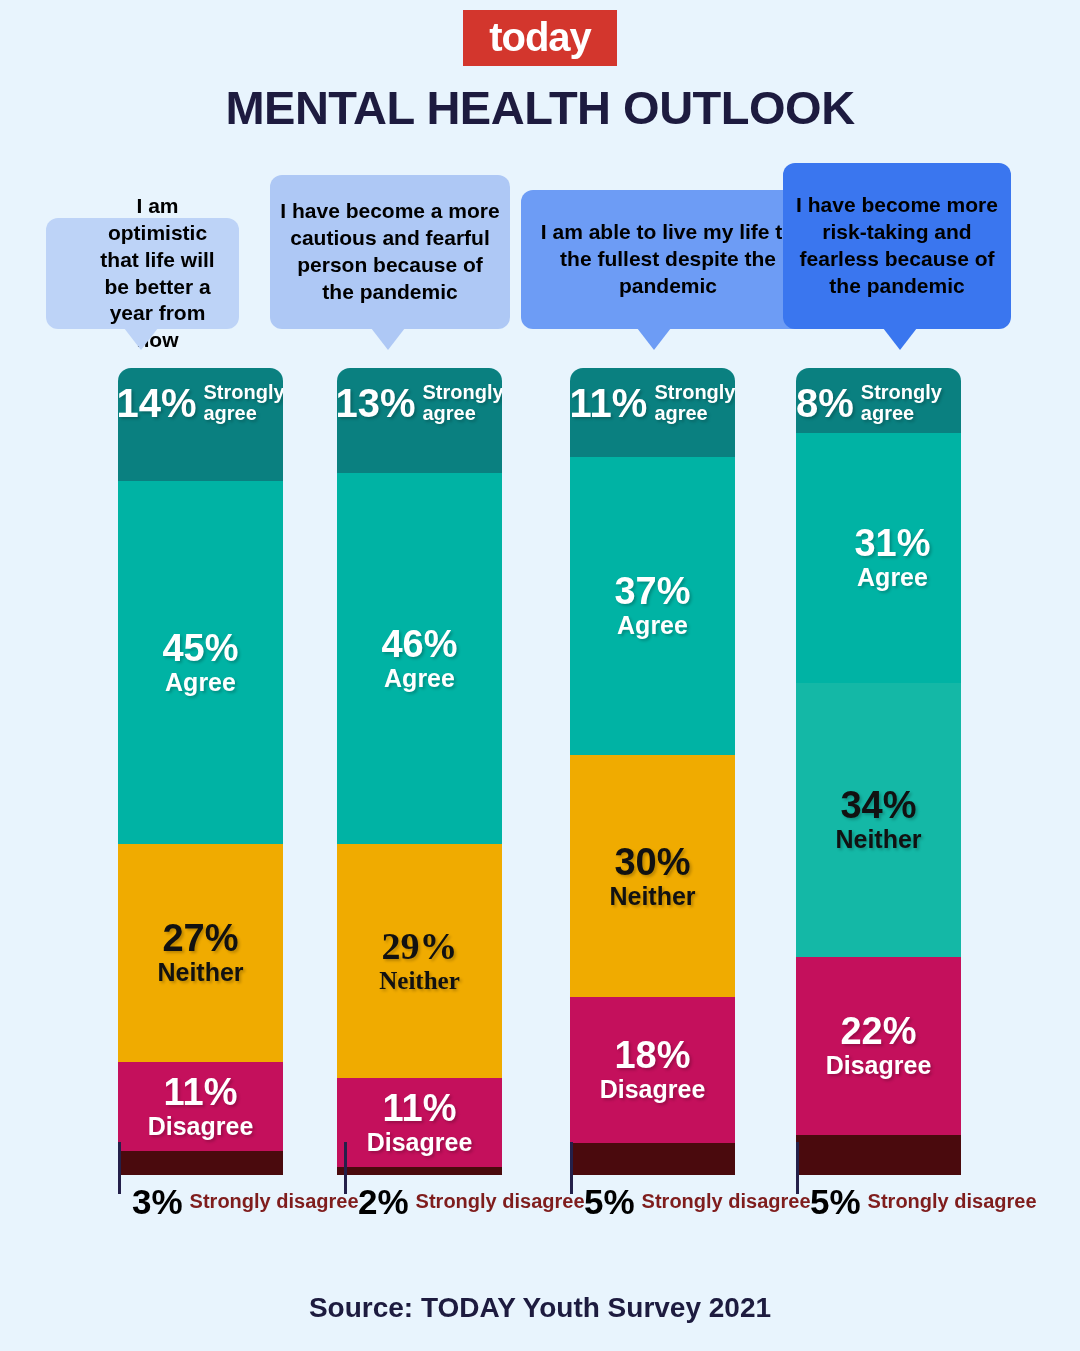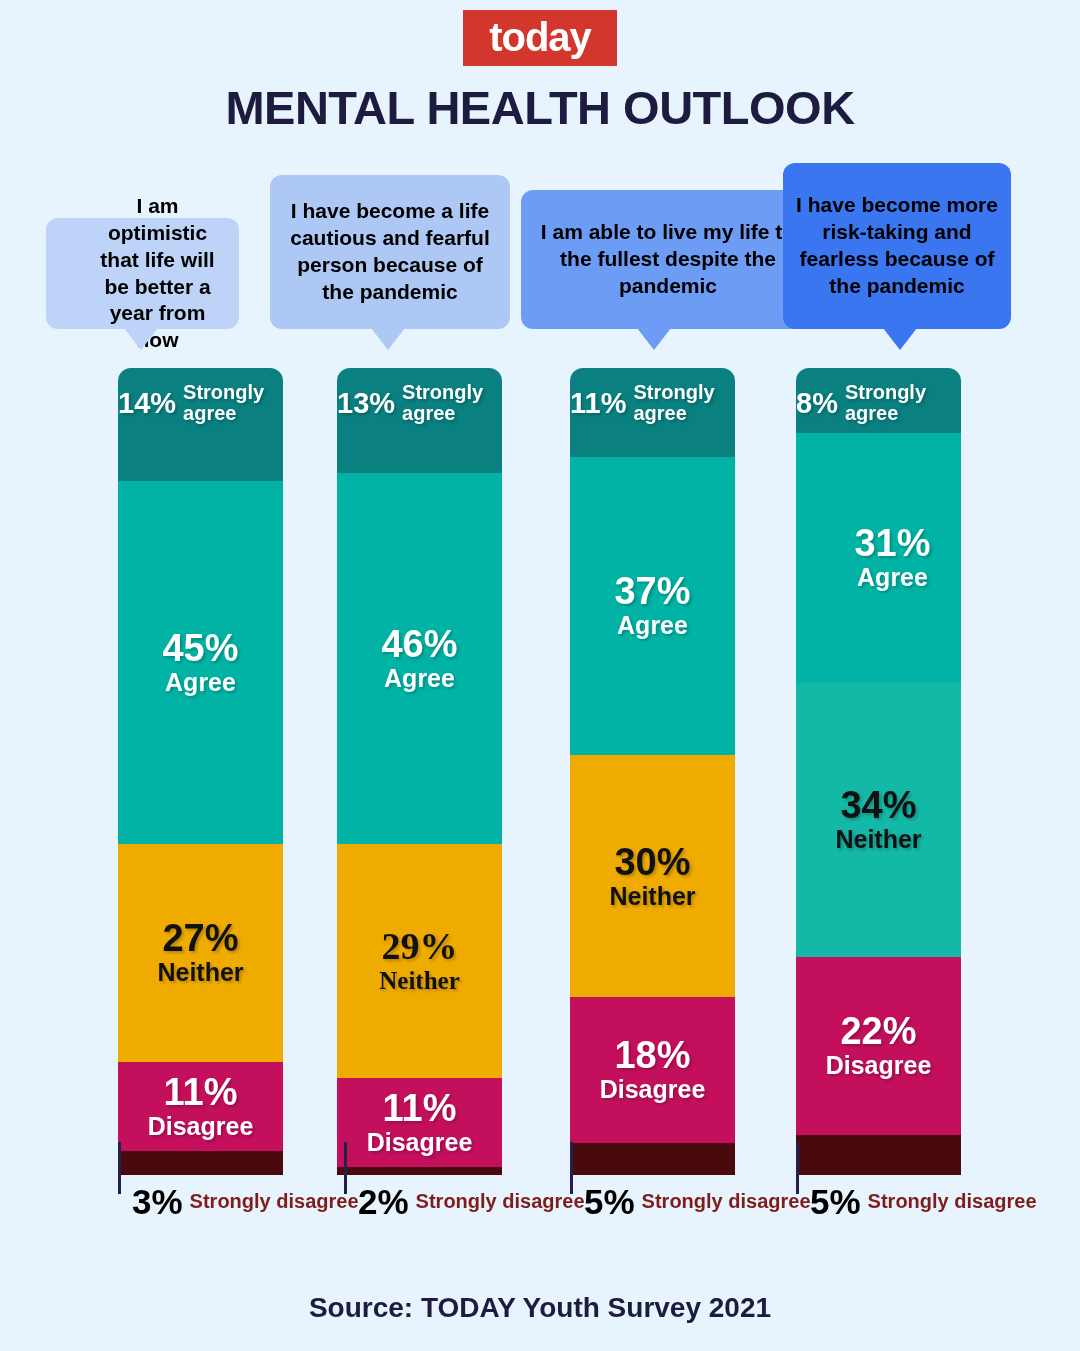--- a/index.html
+++ b/index.html
@@ -55,21 +55,21 @@
   .b3 { left:796px; }
 
   .seg {
     position:relative; width:100%; display:flex;
     align-items:center; justify-content:center;
     text-shadow:2px 2px 3px rgba(0,0,0,0.22);
   }
   .seg.sd { text-shadow:none; }
 
   .sa-row { display:flex; align-items:center; gap:7px; padding-top:14px; }
-  .sa-row .pct { font-size:29px; font-weight:bold; color:#ffffff; line-height:1; }
+  .sa-row .pct { font-size:40px; font-weight:bold; color:#ffffff; line-height:1; }
   .sa-row .lbl { font-size:20px; font-weight:bold; color:#ffffff; line-height:1.05; text-align:left; }
 
   .stack { text-align:center; }
   .stack .pct { font-size:38px; font-weight:bold; line-height:1.05; }
   .stack .lbl { font-size:25px; font-weight:bold; line-height:1.1; }
   .light .pct, .light .lbl { color:#ffffff; }
   .dark  .pct, .dark  .lbl { color:#111111; }
 
   
   .sd-note { position:absolute; top:1184px; display:flex; align-items:center; gap:7px; }
@@ -97,21 +97,21 @@
     <span class="logo">today</span>
   </div>
 
   <div class="title">MENTAL HEALTH OUTLOOK</div>
 
   <div class="callout c0">
     <span>I am optimistic that life will be better a year from now</span>
     <span class="tail"></span>
   </div>
   <div class="callout c1">
-    <span>I have become a life cautious and fearful person because of the pandemic</span>
+    <span>I have become a more cautious and fearful person because of the pandemic</span>
     <span class="tail"></span>
   </div>
   <div class="callout c2">
     <span>I am able to live my life to the fullest despite the pandemic</span>
     <span class="tail"></span>
   </div>
   <div class="callout c3">
     <span>I have become more risk-taking and fearless because of the pandemic</span>
     <span class="tail"></span>
   </div>

